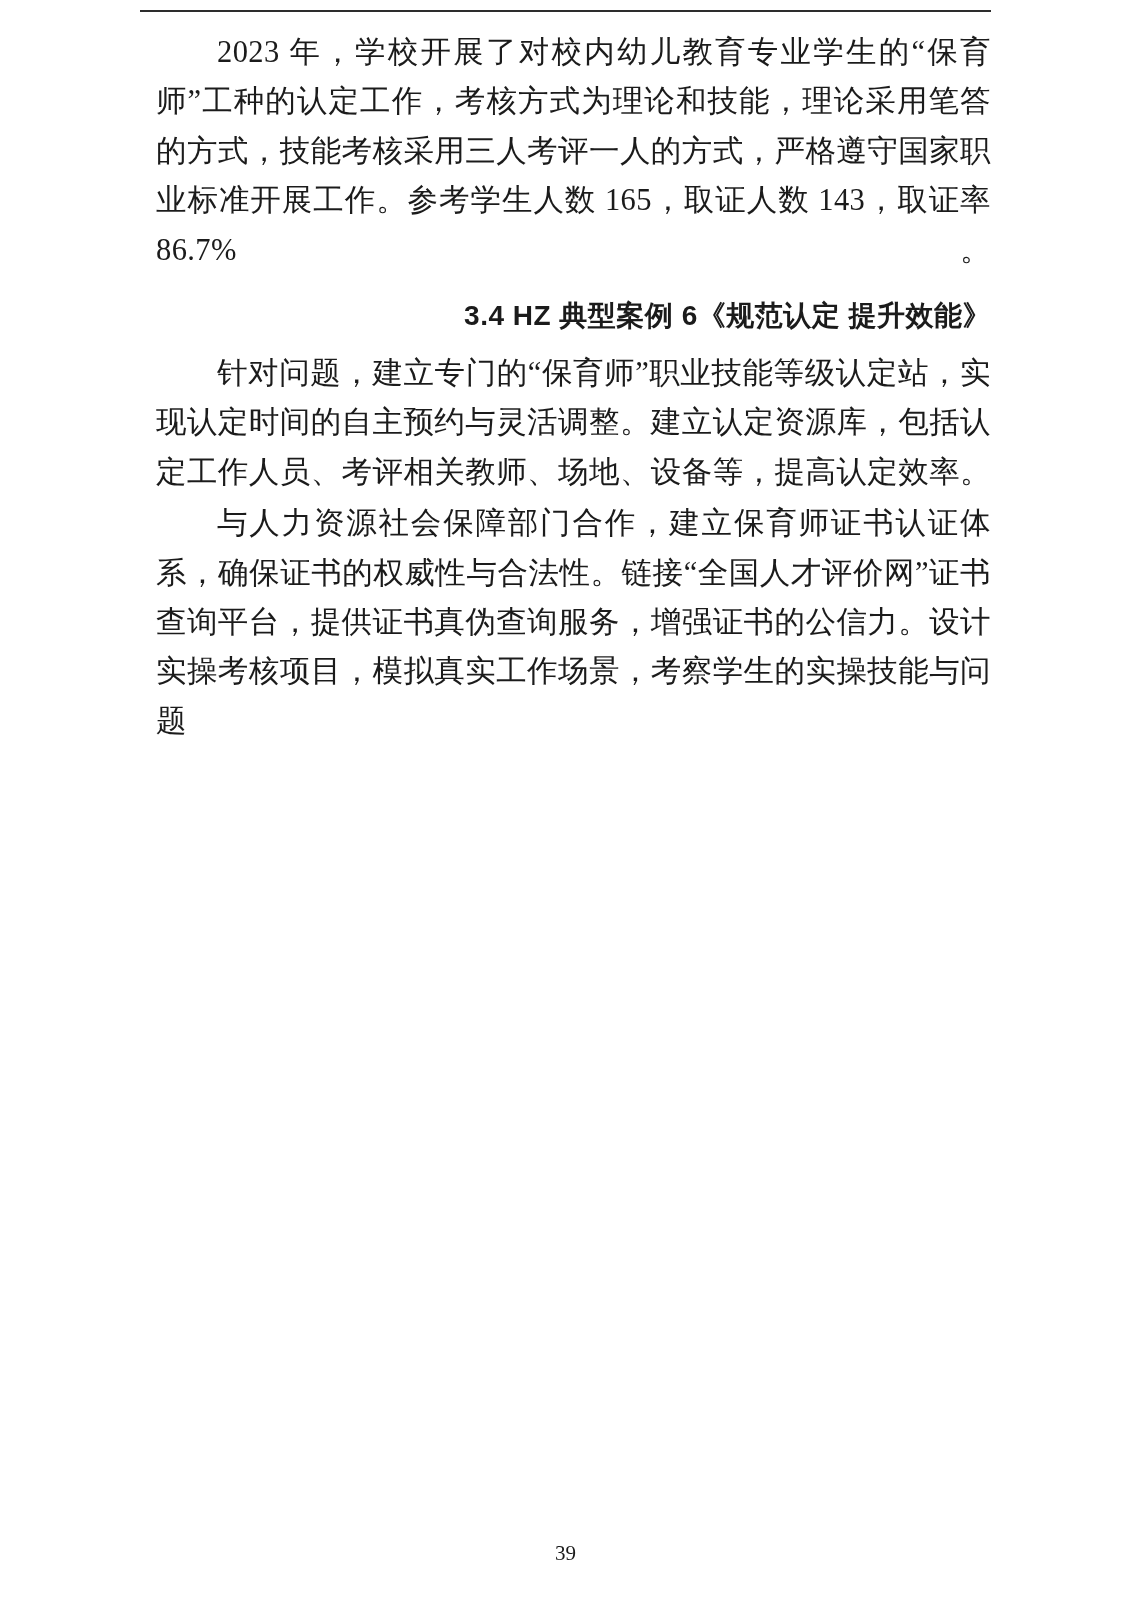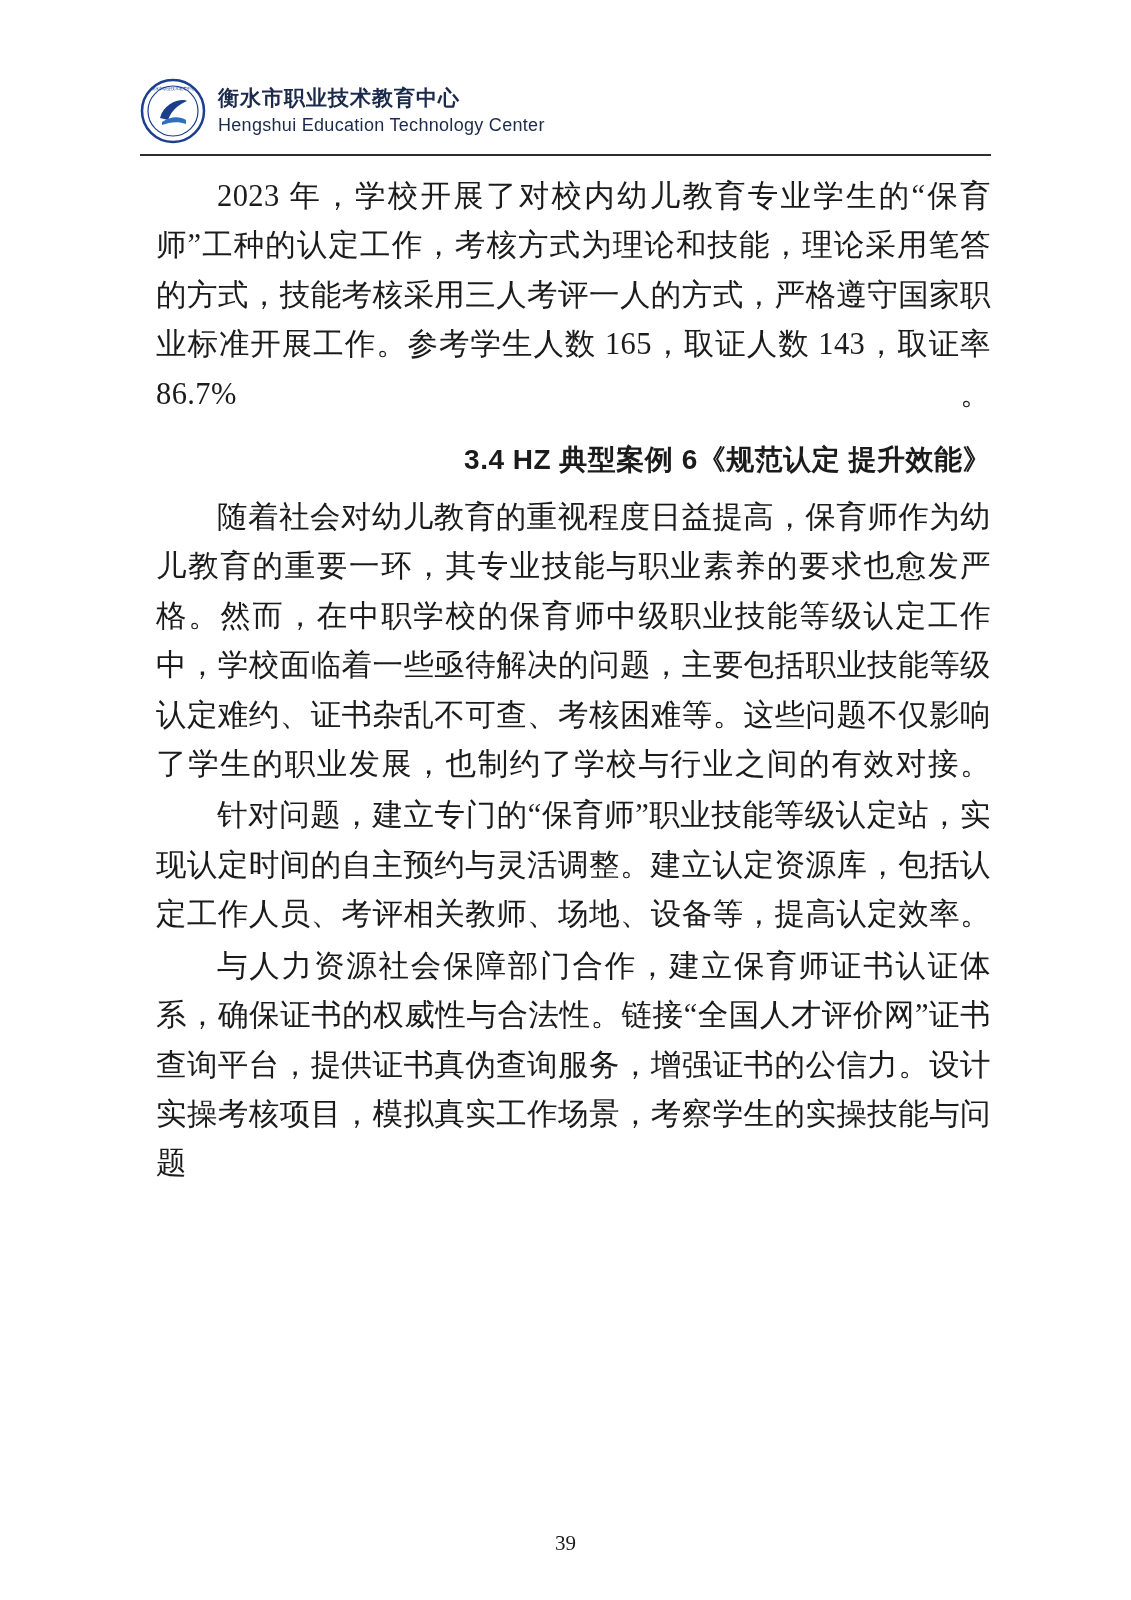--- a/index.html
+++ b/index.html
@@ -101,42 +101,26 @@
     font-family: "Liberation Serif", serif;
     font-size: 21px;
     color: #1b1b1b;
   }
 </style>
 </head>
 <body>
 
 <div class="page">
 
-  <div class="header">
-    <div class="logo">
-      <svg width="66" height="66" viewBox="0 0 66 66" xmlns="http://www.w3.org/2000/svg">
-        <circle cx="33" cy="33" r="31" fill="#ffffff" stroke="#1b3f8b" stroke-width="2.5"></circle>
-        <circle cx="33" cy="33" r="25" fill="#ffffff" stroke="#1b3f8b" stroke-width="1.2"></circle>
-        <path d="M20 40 C24 24, 42 20, 47 23 C40 26, 32 31, 28 42 Z" fill="#1b3f8b"></path>
-        <path d="M22 44 C30 38, 40 38, 46 42 L46 46 C38 43, 30 44, 22 47 Z" fill="#2f6fc0"></path>
-        <text x="33" y="12" font-size="4" fill="#1b3f8b" text-anchor="middle" font-family="DejaVu Sans, sans-serif">衡水市职业技术教育中心</text>
-      </svg>
-    </div>
-    <div class="header-text">
-      <div class="header-cn">衡水市职业技术教育中心</div>
-      <div class="header-en">Hengshui Education Technology Center</div>
-    </div>
-  </div>
 
   <div class="rule"></div>
 
   <div class="content">
     <p class="para last-justify">2023 年，学校开展了对校内幼儿教育专业学生的“保育师”工种的认定工作，考核方式为理论和技能，理论采用笔答的方式，技能考核采用三人考评一人的方式，严格遵守国家职业标准开展工作。参考学生人数 165，取证人数 143，取证率 86.7%。</p>
 
     <h3 class="heading">3.4 HZ 典型案例 6《规范认定  提升效能》</h3>
 
-    <p class="para last-justify">随着社会对幼儿教育的重视程度日益提高，保育师作为幼儿教育的重要一环，其专业技能与职业素养的要求也愈发严格。然而，在中职学校的保育师中级职业技能等级认定工作中，学校面临着一些亟待解决的问题，主要包括职业技能等级认定难约、证书杂乱不可查、考核困难等。这些问题不仅影响了学生的职业发展，也制约了学校与行业之间的有效对接。</p>
     <p class="para last-justify">针对问题，建立专门的“保育师”职业技能等级认定站，实现认定时间的自主预约与灵活调整。建立认定资源库，包括认定工作人员、考评相关教师、场地、设备等，提高认定效率。</p>
     <p class="para last-justify">与人力资源社会保障部门合作，建立保育师证书认证体系，确保证书的权威性与合法性。链接“全国人才评价网”证书查询平台，提供证书真伪查询服务，增强证书的公信力。设计实操考核项目，模拟真实工作场景，考察学生的实操技能与问题</p>
   </div>
 
   <div class="page-number">39</div>
 </div>
 
 </body></html>

